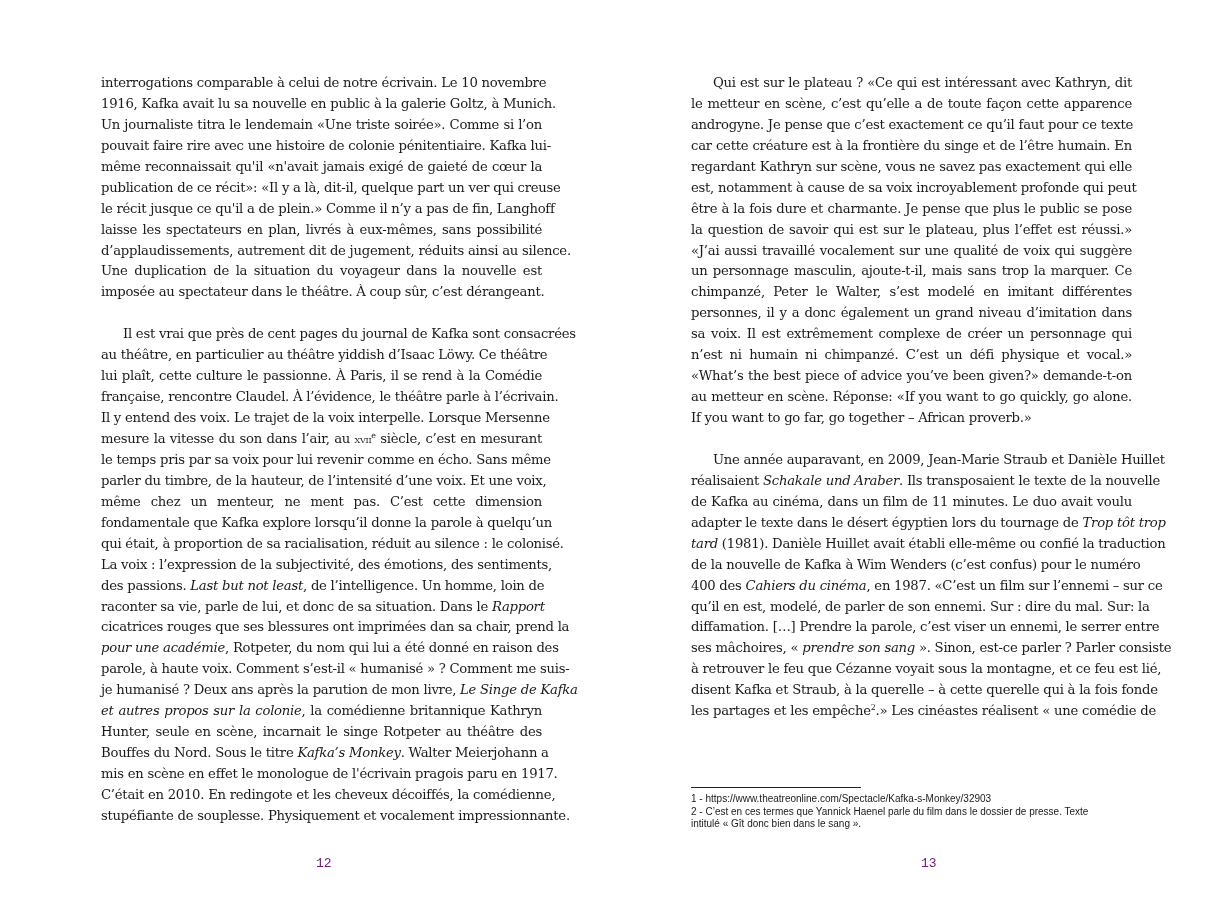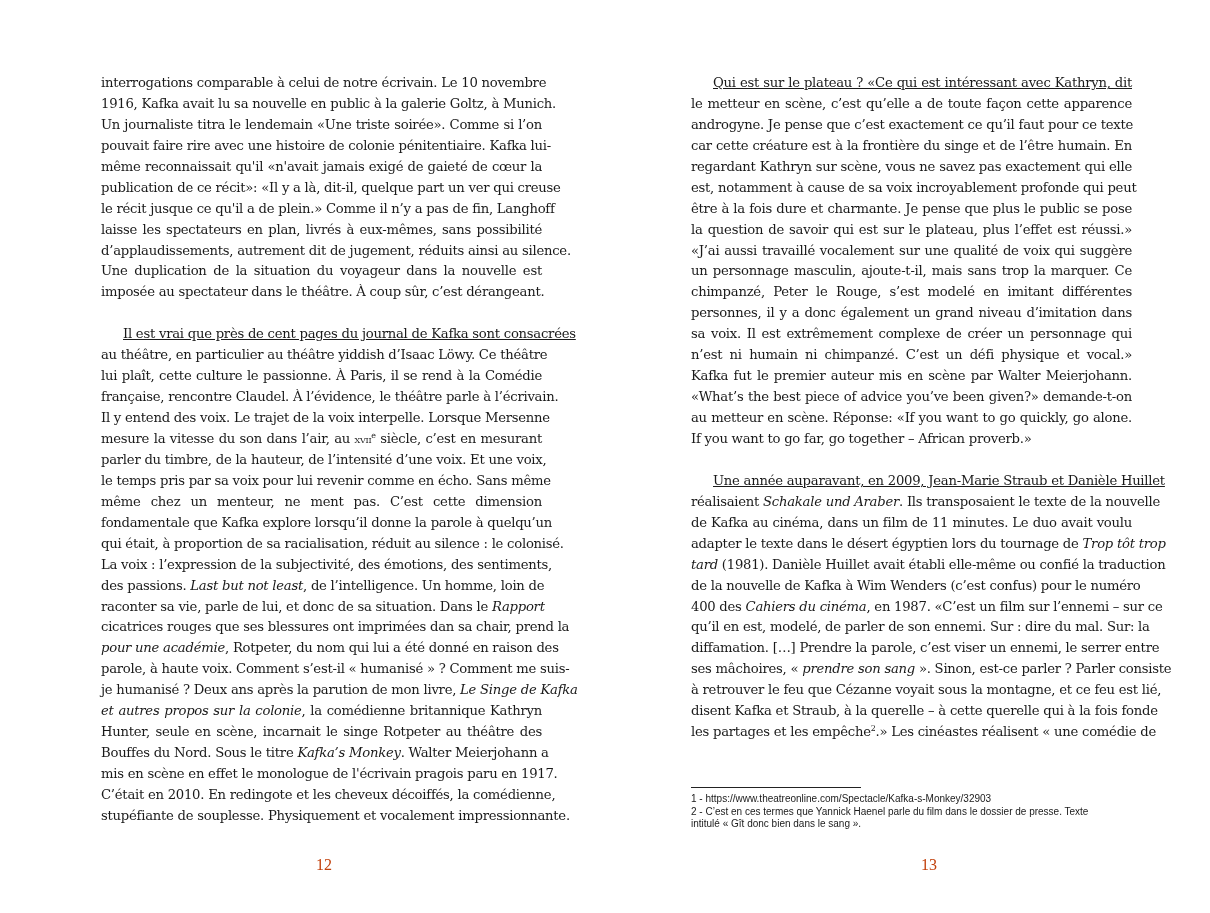--- a/index.html
+++ b/index.html
@@ -5,26 +5,26 @@
   html, body { margin: 0; padding: 0; background: #ffffff; }
   body { width: 1210px; height: 913px; position: relative; overflow: hidden; color: #1a1a1a; }
   .page { position: absolute; top: 0; height: 913px; }
   #page-left { left: 0; width: 605px; margin-left: 24px; }
   #page-right { left: 605px; width: 605px; }
   .text-block { position: absolute; width: 441px; font-family: "DejaVu Serif", serif; font-size: 13.2px; line-height: 20.95px; }
   #page-left .text-block { left: 77px; top: 73px; }
   #page-right .text-block { left: 86px; top: 73px; }
   .line { display: block; white-space: nowrap; text-align: justify; text-align-last: justify; height: 20.95px; overflow: visible; letter-spacing: -0.25px; }
   .line.last { text-align-last: left; }
-  .line.indent { padding-left: 22px; text-decoration: underline; }
+  .line.indent { padding-left: 22px; }
   .para-gap { display: block; height: 21px; }
   .it { font-style: italic; }
   .sc { font-variant: small-caps; font-size: 0.9em; }
   sup { font-size: 0.6em; line-height: 0; vertical-align: super; }
-  .page-number { position: absolute; top: 856px; font-family: Liberation Serif, serif; font-size: 16px; color: #c2410c; }
+  .page-number { position: absolute; top: 856px; font-family: Liberation Mono, monospace; font-size: 13px; color: #701a75; }
   #page-left .page-number { left: 292px; }
   #page-right .page-number { left: 316px; }
   .footnote-rule { position: absolute; left: 86px; top: 787px; width: 170px; height: 0; border-top: 1px solid #222; }
   .footnotes { position: absolute; left: 86px; top: 793px; width: 460px; font-family: "Liberation Sans", sans-serif; font-size: 10px; line-height: 12.6px; color: #1a1a1a; }
   .footnote { display: block; }
 </style>
 </head>
 <body>
 
 <div class="page" id="page-left">
@@ -43,22 +43,22 @@
         <span class="line last">imposée au spectateur dans le théâtre. À coup sûr, c’est dérangeant.</span>
       </div>
       <span class="para-gap"></span>
       <div>
         <span class="line indent">Il est vrai que près de cent pages du journal de Kafka sont consacrées</span>
         <span class="line">au théâtre, en particulier au théâtre yiddish d’Isaac Löwy. Ce théâtre</span>
         <span class="line">lui plaît, cette culture le passionne. À Paris, il se rend à la Comédie</span>
         <span class="line">française, rencontre Claudel. À l’évidence, le théâtre parle à l’écrivain.</span>
         <span class="line">Il y entend des voix. Le trajet de la voix interpelle. Lorsque Mersenne</span>
         <span class="line">mesure la vitesse du son dans l’air, au <span class="sc">xvii</span><sup>e</sup> siècle, c’est en mesurant</span>
+        <span class="line">le temps pris par sa voix pour lui revenir comme en écho. Sans même</span>
         <span class="line">parler du timbre, de la hauteur, de l’intensité d’une voix. Et une voix,</span>
-        <span class="line">le temps pris par sa voix pour lui revenir comme en écho. Sans même</span>
         <span class="line">même chez un menteur, ne ment pas. C’est cette dimension</span>
         <span class="line">fondamentale que Kafka explore lorsqu’il donne la parole à quelqu’un</span>
         <span class="line">qui était, à proportion de sa racialisation, réduit au silence : le colonisé.</span>
         <span class="line">La voix : l’expression de la subjectivité, des émotions, des sentiments,</span>
         <span class="line">des passions. <span class="it">Last but not least</span>, de l’intelligence. Un homme, loin de</span>
         <span class="line">raconter sa vie, parle de lui, et donc de sa situation. Dans le <span class="it">Rapport</span></span>
         <span class="line">cicatrices rouges que ses blessures ont imprimées dan sa chair, prend la</span>
         <span class="line"><span class="it">pour une académie</span>, Rotpeter, du nom qui lui a été donné en raison des</span>
         <span class="line">parole, à haute voix. Comment s’est-il « humanisé » ? Comment me suis-</span>
         <span class="line">je humanisé ? Deux ans après la parution de mon livre, <span class="it">Le Singe de Kafka</span></span>
@@ -79,25 +79,24 @@
         <span class="line indent">Qui est sur le plateau ? «Ce qui est intéressant avec Kathryn, dit</span>
         <span class="line">le metteur en scène, c’est qu’elle a de toute façon cette apparence</span>
         <span class="line">androgyne. Je pense que c’est exactement ce qu’il faut pour ce texte</span>
         <span class="line">car cette créature est à la frontière du singe et de l’être humain. En</span>
         <span class="line">regardant Kathryn sur scène, vous ne savez pas exactement qui elle</span>
         <span class="line">est, notamment à cause de sa voix incroyablement profonde qui peut</span>
         <span class="line">être à la fois dure et charmante. Je pense que plus le public se pose</span>
         <span class="line">la question de savoir qui est sur le plateau, plus l’effet est réussi.»</span>
         <span class="line">«J’ai aussi travaillé vocalement sur une qualité de voix qui suggère</span>
         <span class="line">un personnage masculin, ajoute-t-il, mais sans trop la marquer. Ce</span>
-        <span class="line">chimpanzé, Peter le Rouge, s’est modelé en imitant différentes</span>
+        <span class="line">chimpanzé, Peter le Walter, s’est modelé en imitant différentes</span>
         <span class="line">personnes, il y a donc également un grand niveau d’imitation dans</span>
         <span class="line">sa voix. Il est extrêmement complexe de créer un personnage qui</span>
         <span class="line">n’est ni humain ni chimpanzé. C’est un défi physique et vocal.»</span>
-        <span class="line">Kafka fut le premier auteur mis en scène par Walter Meierjohann.</span>
         <span class="line">«What’s the best piece of advice you’ve been given?» demande-t-on</span>
         <span class="line">au metteur en scène. Réponse: «If you want to go quickly, go alone.</span>
         <span class="line last">If you want to go far, go together – African proverb.»</span>
       </div>
       <span class="para-gap"></span>
       <div>
         <span class="line indent">Une année auparavant, en 2009, Jean-Marie Straub et Danièle Huillet</span>
         <span class="line">réalisaient <span class="it">Schakale und Araber</span>. Ils transposaient le texte de la nouvelle</span>
         <span class="line">de Kafka au cinéma, dans un film de 11 minutes. Le duo avait voulu</span>
         <span class="line">adapter le texte dans le désert égyptien lors du tournage de <span class="it">Trop tôt trop</span></span>

